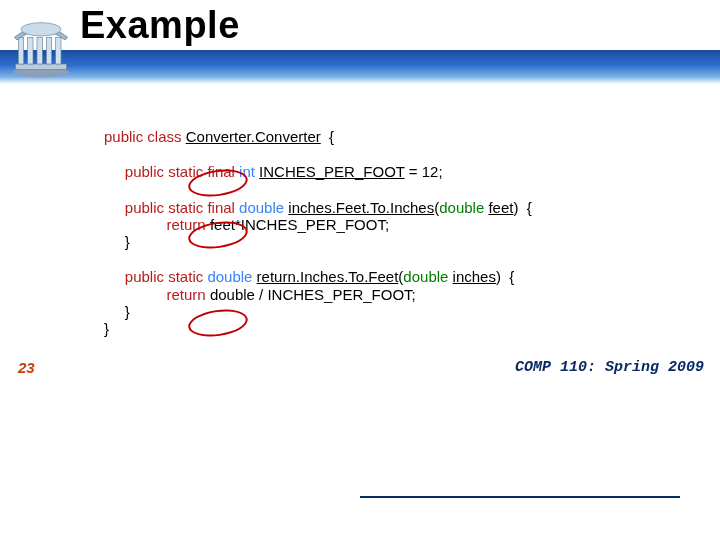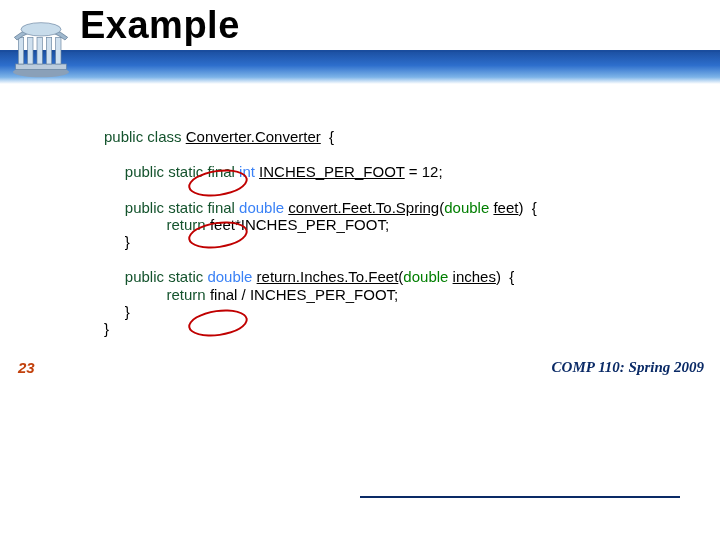--- a/index.html
+++ b/index.html
@@ -3,29 +3,29 @@
 <meta charset="utf-8">
 <style>
   html,body{margin:0;padding:0;width:720px;height:540px;font-family:Verdana,Geneva,sans-serif;background:#fff;overflow:hidden}
   .slide{position:relative;width:720px;height:386px}
   .banner{position:absolute;left:0;top:50px;width:720px;height:34px;background:linear-gradient(to bottom,#1a4d9e 0%,#2d6ecc 45%,#7db4e8 80%,#fff 100%)}
   .banner-line{position:absolute;left:0;top:50px;width:720px;height:2px;background:#1a4d9e}
   .logo{position:absolute;left:6px;top:20px;width:70px;height:60px;z-index:3}
   .title{position:absolute;left:80px;top:4px;font-family:Verdana,sans-serif;font-weight:bold;font-size:38px;color:#000;font-style:normal;z-index:4;letter-spacing:.5px}
   .code{position:absolute;left:104px;top:128px;font-family:Verdana,Arial,sans-serif;font-size:15px;line-height:1.15}
   .code .row{white-space:pre}
-  .kw{color:#14532d}
+  .kw{color:#b91c1c}
   .id{color:#000}
   .u{text-decoration:underline}
   .rt{color:#3b82f6}
   .typ{color:#007e00}
   .ring{position:absolute;border:2px solid #c00000;border-radius:50%;transform:rotate(-8deg)}
   .footrule{position:absolute;left:360px;right:40px;top:496px;height:2px;background:#0a2a66}
   .pagenum{position:absolute;left:18px;bottom:10px;font-family:Verdana,sans-serif;font-style:italic;font-weight:bold;font-size:15px;color:#c2410c}
-  .course{position:absolute;right:16px;bottom:10px;font-family:Liberation Serif, serif;font-style:italic;font-weight:bold;font-size:15px;color:#0a2a66}
+  .course{position:absolute;right:16px;bottom:10px;font-family:Liberation Mono, monospace;font-style:italic;font-weight:bold;font-size:15px;color:#0a2a66}
   .gap{height:18px}
 </style>
 </head>
 <body>
 
 <div class="slide">
   <div class="banner"></div>
   <div class="banner-line"></div>
 
   <svg class="logo" viewBox="0 0 100 90">
@@ -40,26 +40,26 @@
     <ellipse cx="50" cy="14" rx="30" ry="10" fill="#c8dceb" stroke="#6a84a0"></ellipse>
   </svg>
 
   <div class="title">Example</div>
 
   <div class="code">
     <div class="row"><span class="kw">public class </span><span class="id u">Converter.Converter</span><span class="id">  {</span></div>
     <div class="gap"></div>
     <div class="row">     <span class="kw">public </span><span class="kw">static </span><span class="kw">final </span><span class="rt">int </span><span class="id u">INCHES_PER_FOOT</span><span class="id"> = 12;</span></div>
     <div class="gap"></div>
-    <div class="row">     <span class="kw">public </span><span class="kw">static </span><span class="kw">final </span><span class="rt">double </span><span class="id u">convert.Feet.To.Spring</span><span class="id">(</span><span class="typ">double </span><span class="id u">feet</span><span class="id">)</span><span class="id">  {</span></div>
+    <div class="row">     <span class="kw">public </span><span class="kw">static </span><span class="kw">final </span><span class="rt">double </span><span class="id u">inches.Feet.To.Inches</span><span class="id">(</span><span class="typ">double </span><span class="id u">feet</span><span class="id">)</span><span class="id">  {</span></div>
     <div class="row">               <span class="kw">return </span><span class="id">feet*INCHES_PER_FOOT;</span></div>
     <div class="row">     <span class="id">}</span></div>
     <div class="gap"></div>
     <div class="row">     <span class="kw">public </span><span class="kw">static </span><span class="rt">double </span><span class="id u">return.Inches.To.Feet</span><span class="id">(</span><span class="typ">double </span><span class="id u">inches</span><span class="id">)</span><span class="id">  {</span></div>
-    <div class="row">               <span class="kw">return </span><span class="id">final / INCHES_PER_FOOT;</span></div>
+    <div class="row">               <span class="kw">return </span><span class="id">double / INCHES_PER_FOOT;</span></div>
     <div class="row">     <span class="id">}</span></div>
     <div class="row"><span class="id">}</span></div>
   </div>
 
   <div class="ring" style="left:188px;top:170px;width:56px;height:22px"></div>
   <div class="ring" style="left:188px;top:222px;width:56px;height:22px"></div>
   <div class="ring" style="left:188px;top:310px;width:56px;height:22px"></div>
 
   <div class="footrule"></div>
   <div class="pagenum">23</div>

